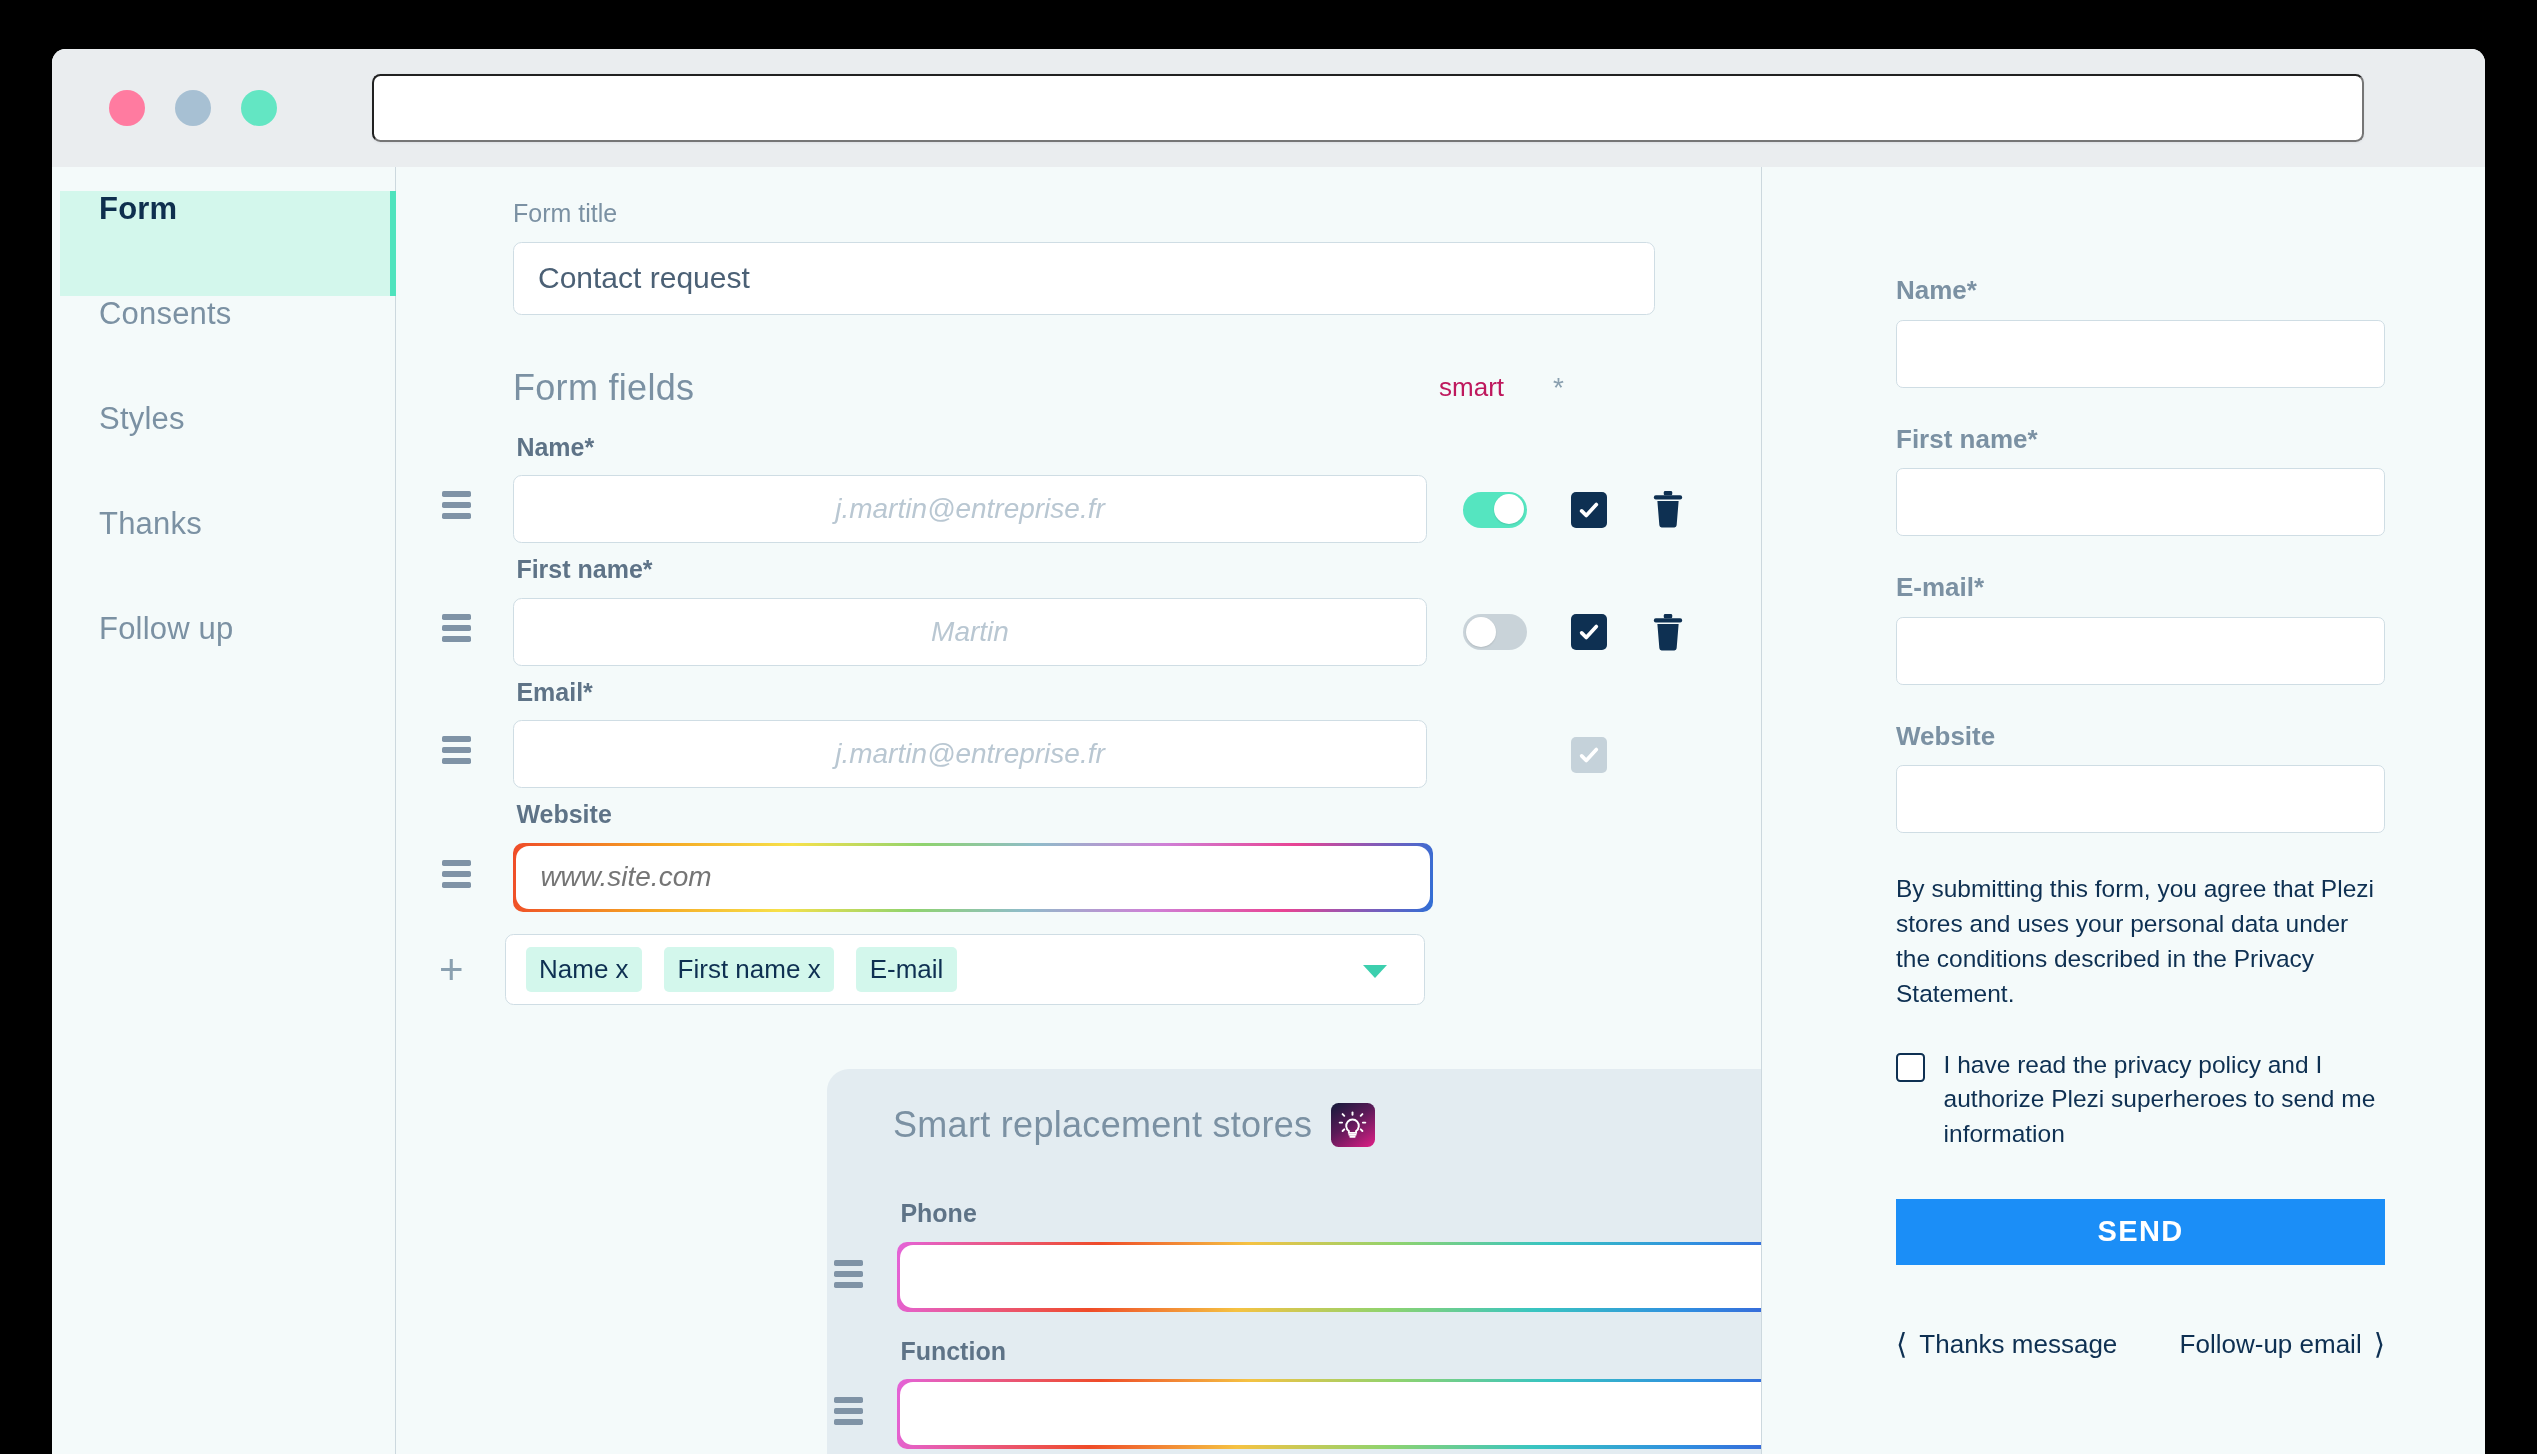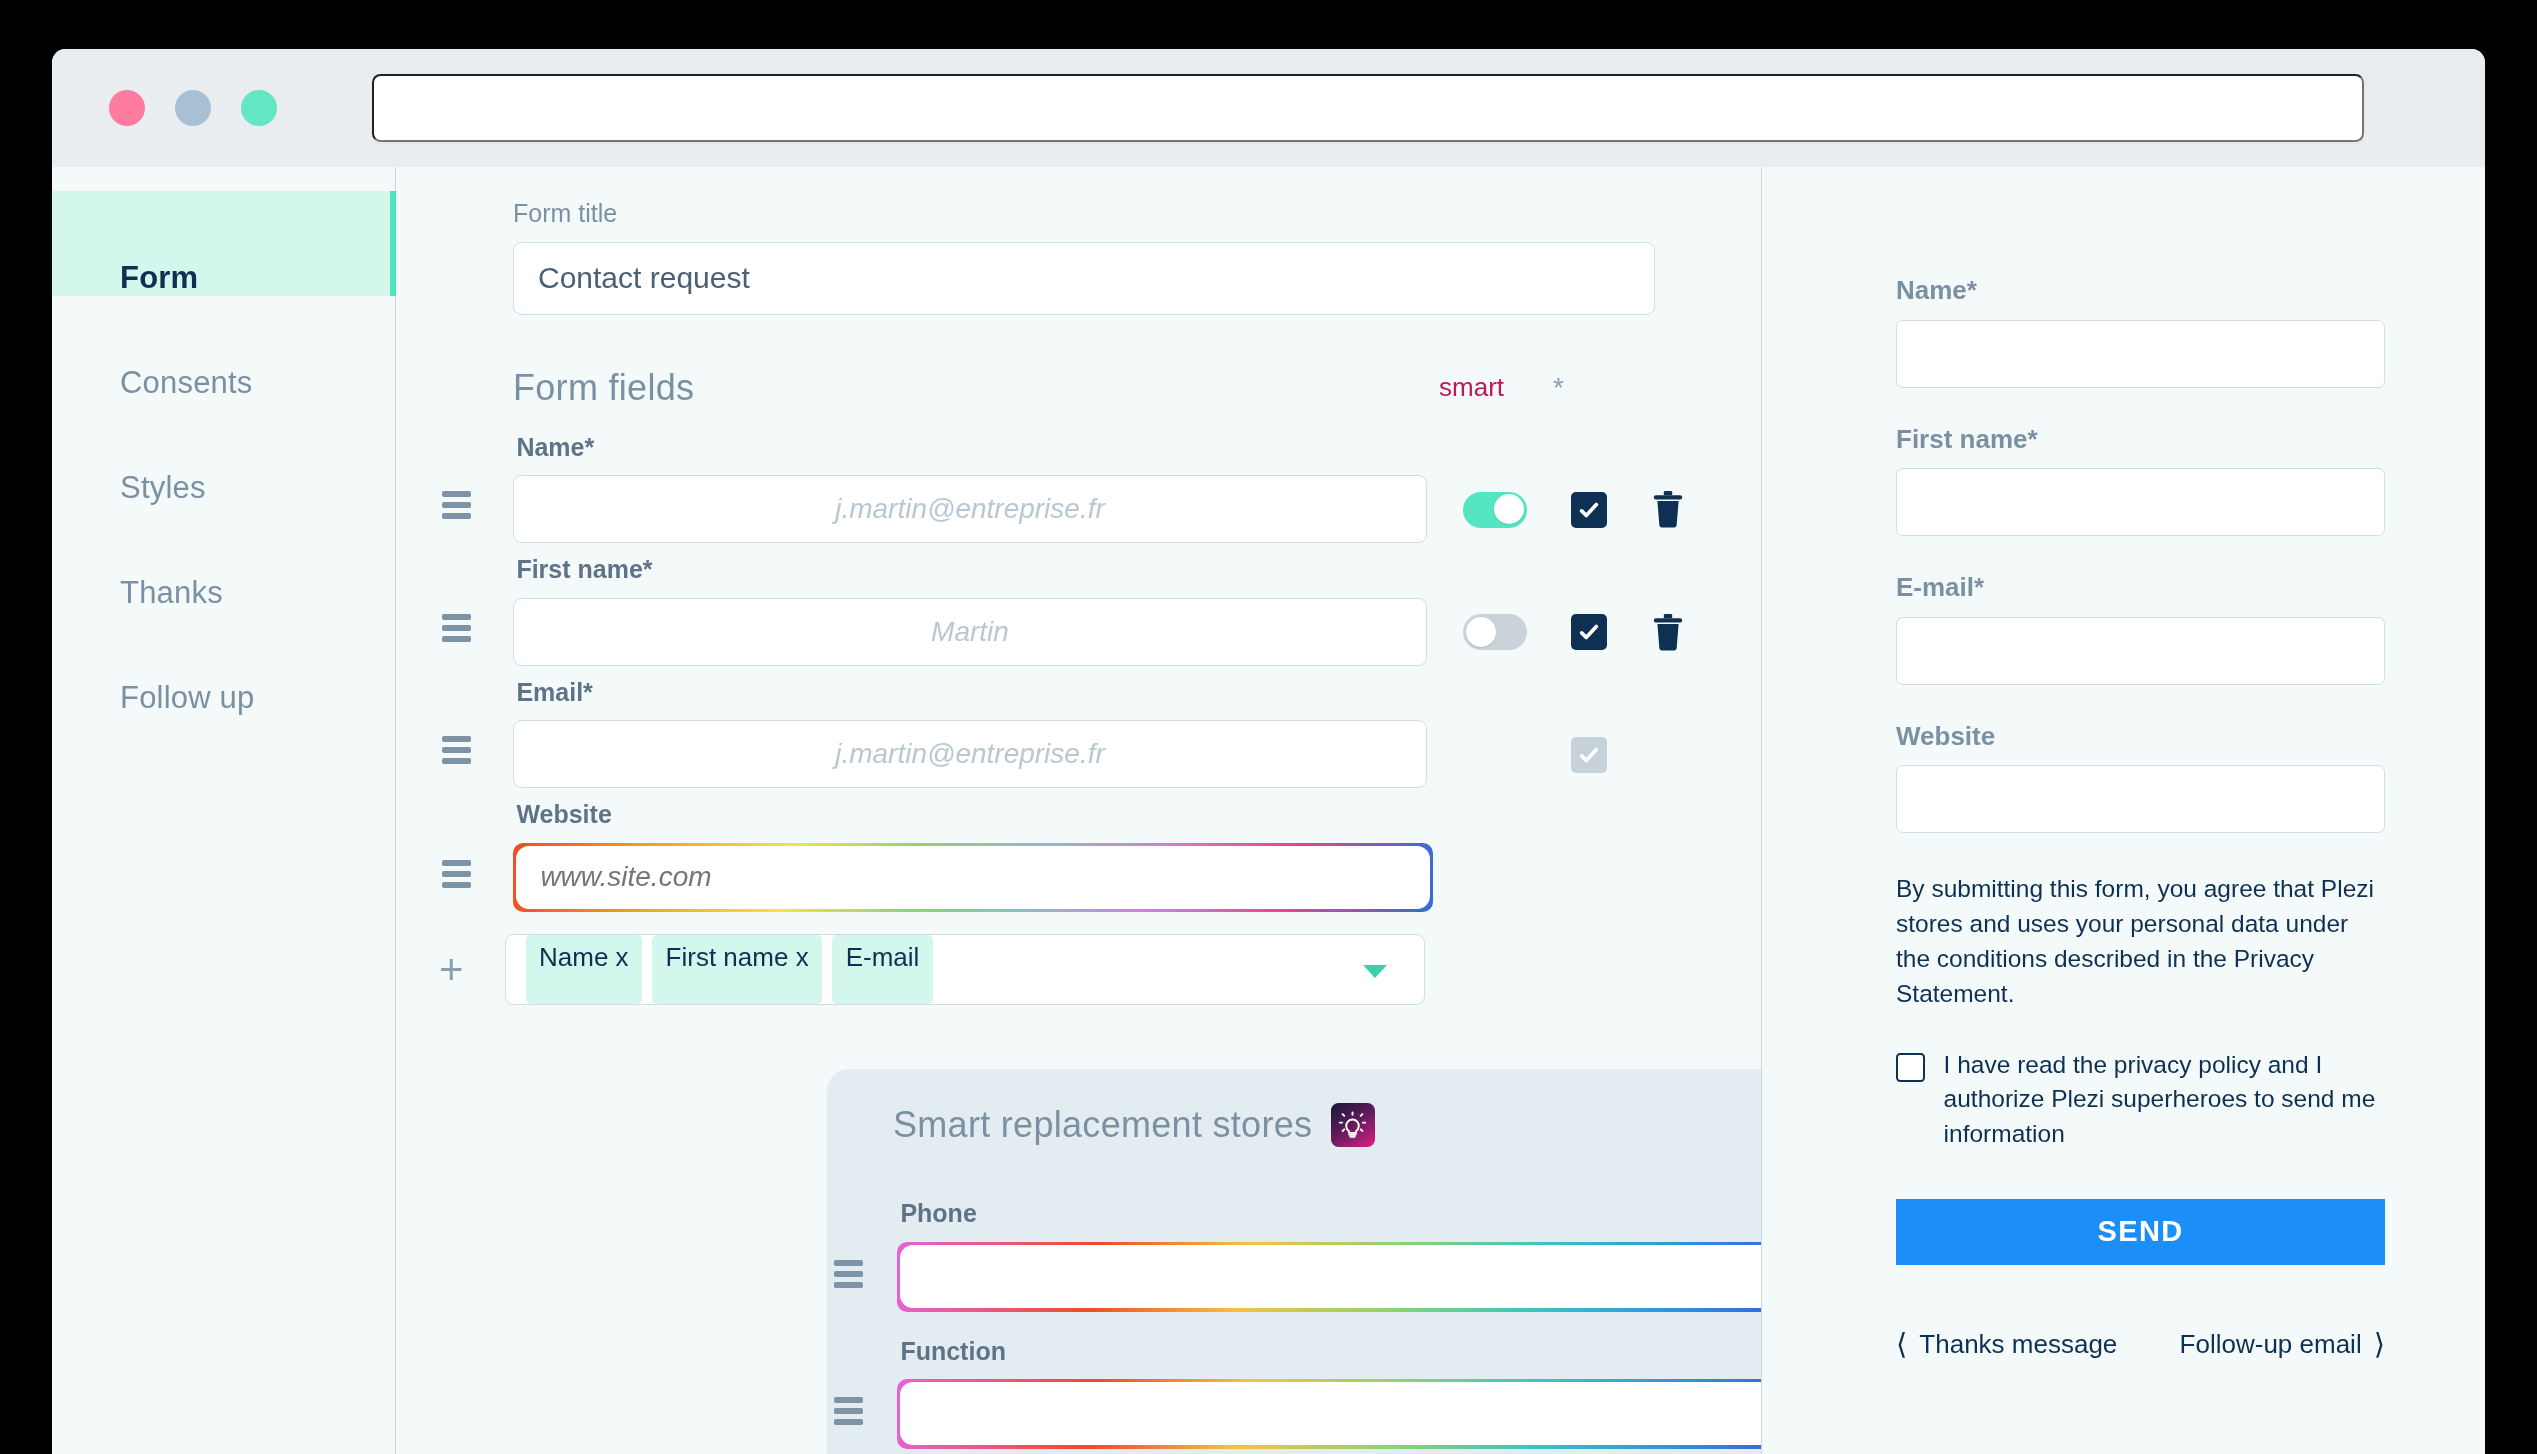--- a/index.html
+++ b/index.html
@@ -55,25 +55,26 @@
   .sidebar {
     width: 344px;
     flex: 0 0 344px;
     background: #f4fafa;
     border-right: 1.7px solid #ccd8de;
     padding-top: 24px;
   }
   .side-item {
     height: 105px;
     display: flex;
-    align-items: flex-end;
-    padding-left: 68px;
+    align-items: flex-start;
+    padding-left: 39px;
     font-size: 31px;
     color: #7b91a3;
     letter-spacing: 0.2px;
+    margin-left: 8px;
   }
   .side-item.active {
     background: #d3f7ec;
     color: #0e2f4e;
     font-weight: bold;
     border-right: 7.6px solid #4fe3bd;
     margin-right: -1.7px;
   }
 
   
@@ -234,21 +235,22 @@
     font-size: 42px; color: #8aa0b0;
     margin-left: -74px; margin-right: 41px;
     line-height: 1; cursor: pointer;
   }
   .tagbox {
     width: 920px; height: 71px;
     background: #fff;
     border: 1.7px solid #cfdde4;
     border-radius: 8.5px;
     display: flex;
-    gap: 10px;
+    align-items: center;
+    gap: 22px;
     padding: 0 20px;
     position: relative;
   }
   .tag {
     background: #d3f7ec;
     color: #0e3052;
     font-size: 26px;
     border-radius: 5px;
     padding: 6.8px 13.5px;
     cursor: pointer;

